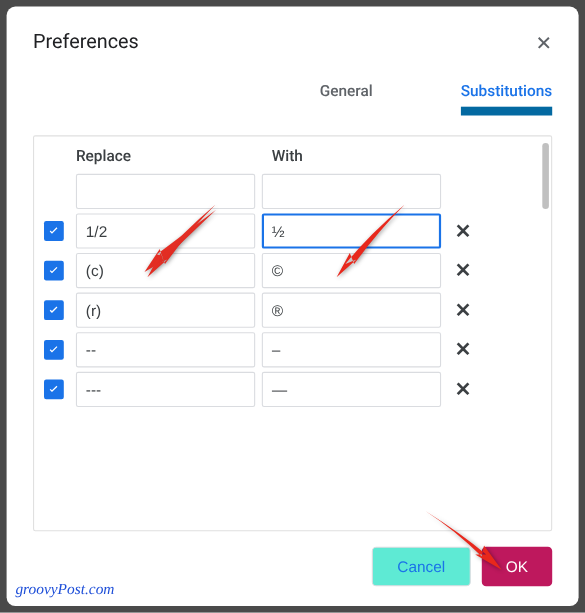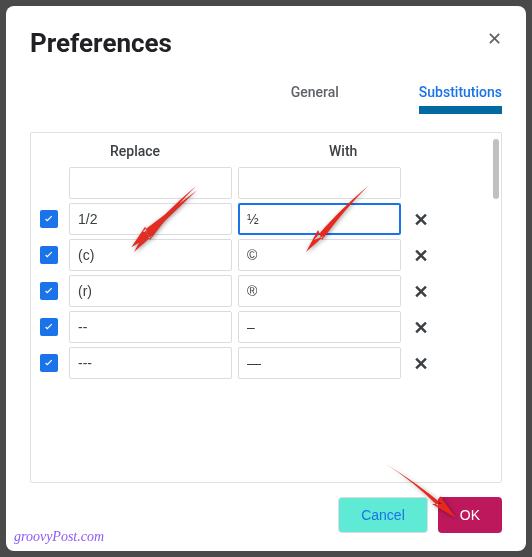--- a/index.html
+++ b/index.html
@@ -20,23 +20,23 @@
       background: #fff;
       border-radius: 8px;
       width: 100%;
       height: 100%;
       padding: 22px 24px 18px 24px;
       position: relative;
       display: flex;
       flex-direction: column;
     }
     .title {
-      font-size: 26px;
+      font-size: 18px;
       color: #202124;
-      font-weight: 700;
+      font-weight: 400;
       margin-bottom: 20px;
     }
     .close-x {
       position: absolute;
       top: 22px;
       right: 24px;
       font-size: 18px;
       color: #5f6368;
       cursor: pointer;
     }
@@ -88,21 +88,20 @@
     }
     .headers {
       display: flex;
       padding: 4px 0 6px 34px;
       gap: 10px;
     }
     .header {
       font-size: 14px;
       color: #3c4043;
       font-weight: 500;
-      margin-left: 41px;
     }
     .header.replace { width: 168px; }
     .header.with { width: 168px; }
     .rows { }
     .row {
       display: flex;
       align-items: center;
       padding: 2px 0;
       gap: 6px;
     }
@@ -160,21 +159,21 @@
     }
     .btn-ok {
       background: #be185d;
       color: #fff;
     }
     .watermark {
       position: absolute;
       bottom: 6px;
       left: 8px;
       font-size: 14px;
-      color: #8b5cf6;
+      color: #1d4ed8;
       font-style: italic;
       font-family: Georgia, serif;
       margin-top: 44px;
     }
     
     .arrow {
       position: absolute;
       pointer-events: none;
     }
     .arrow svg { filter: drop-shadow(1px 1px 2px rgba(0,0,0,0.4)); }

